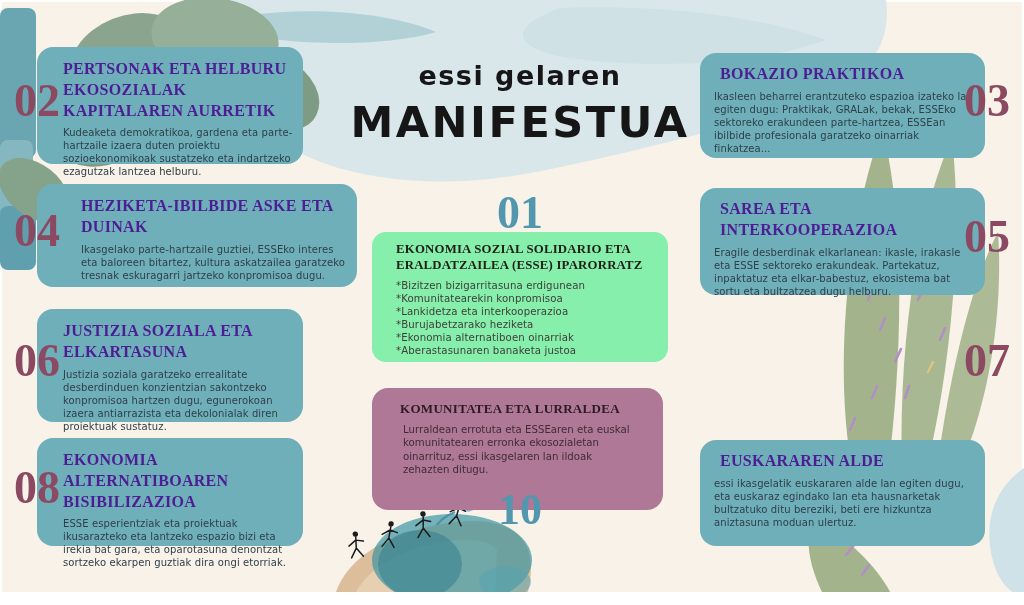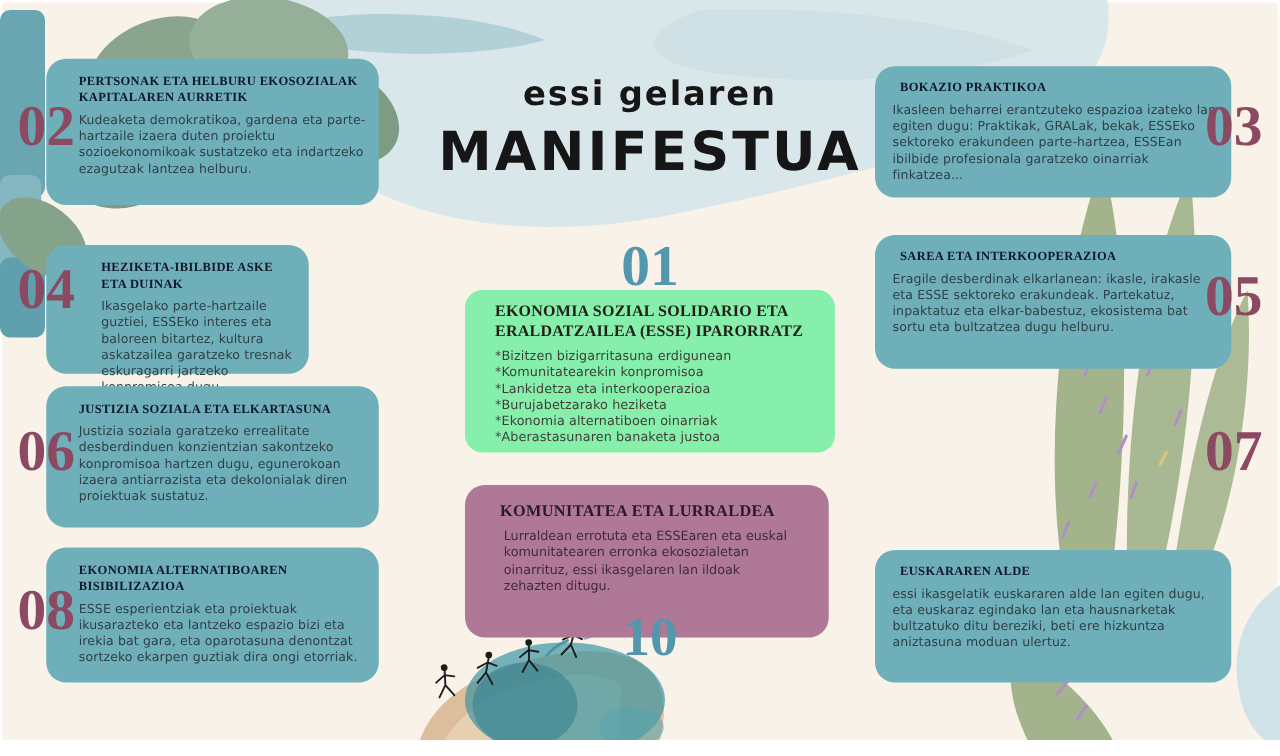--- a/index.html
+++ b/index.html
@@ -10,21 +10,21 @@
   }
   .decor{position:absolute;left:0;top:0;z-index:1;}
   .bottom-white{position:absolute;left:0;top:592px;width:1024px;height:13px;background:#ffffff;z-index:4;}
 
   .header{position:absolute;left:350px;top:60px;width:340px;text-align:center;z-index:2;color:#161616;}
   .t1{font-weight:700;font-size:27px;letter-spacing:1.5px;}
   .t2{font-weight:800;font-size:43px;letter-spacing:2.5px;margin-top:6px;}
 
   .card{position:absolute;background:#6fafba;border-radius:16px;box-sizing:border-box;z-index:2;}
   .card h3{margin:0 0 5px 0;font-family:"Liberation Serif",serif;font-weight:700;
-    font-size:10px;line-height:1.3;letter-spacing:.3px;color:#0f172a;}
+    font-size:16px;line-height:1.3;letter-spacing:.3px;color:#4c1d95;}
   .card p{margin:0;font-size:10px;line-height:1.3;letter-spacing:.1px;color:#2f4048;}
   .card.leftcol{padding:12px 10px 8px 26px;}
   .card.rightcol{padding:11px 10px 8px 14px;}
   .card.rightcol h3{padding-left:6px;}
 
   .num{position:absolute;z-index:3;font-family:"Liberation Serif",serif;font-weight:700;
     font-size:46px;line-height:1;width:62px;text-align:center;}
   .plum{color:#8c4a62;}
   .tealnum{color:#5397ae;}
 
@@ -140,21 +140,21 @@
     <div class="t1">essi gelaren</div>
     <div class="t2">MANIFESTUA</div>
   </div>
 
   <section class="card leftcol" style="left:37px;top:47px;width:266px;height:117px;">
     <h3>PERTSONAK ETA HELBURU EKOSOZIALAK KAPITALAREN AURRETIK</h3>
     <p>Kudeaketa demokratikoa, gardena eta parte-hartzaile izaera duten proiektu sozioekonomikoak sustatzeko eta indartzeko ezagutzak lantzea helburu.</p>
   </section>
   <div class="num plum" style="left:6px;top:78px;">02</div>
 
-  <section class="card leftcol" style="left:37px;top:196px;width:210px;height:103px;padding-left:44px;">
+  <section class="card leftcol" style="left:37px;top:184px;width:320px;height:103px;padding-left:44px;">
     <h3>HEZIKETA-IBILBIDE ASKE ETA DUINAK</h3>
     <p>Ikasgelako parte-hartzaile guztiei, ESSEko interes eta baloreen bitartez, kultura askatzailea garatzeko tresnak eskuragarri jartzeko konpromisoa dugu.</p>
   </section>
   <div class="num plum" style="left:6px;top:208px;">04</div>
 
   <section class="card leftcol" style="left:37px;top:309px;width:266px;height:113px;">
     <h3>JUSTIZIA SOZIALA ETA ELKARTASUNA</h3>
     <p>Justizia soziala garatzeko errealitate desberdinduen konzientzian sakontzeko konpromisoa hartzen dugu, egunerokoan izaera antiarrazista eta dekolonialak diren proiektuak sustatuz.</p>
   </section>
   <div class="num plum" style="left:6px;top:338px;">06</div>

